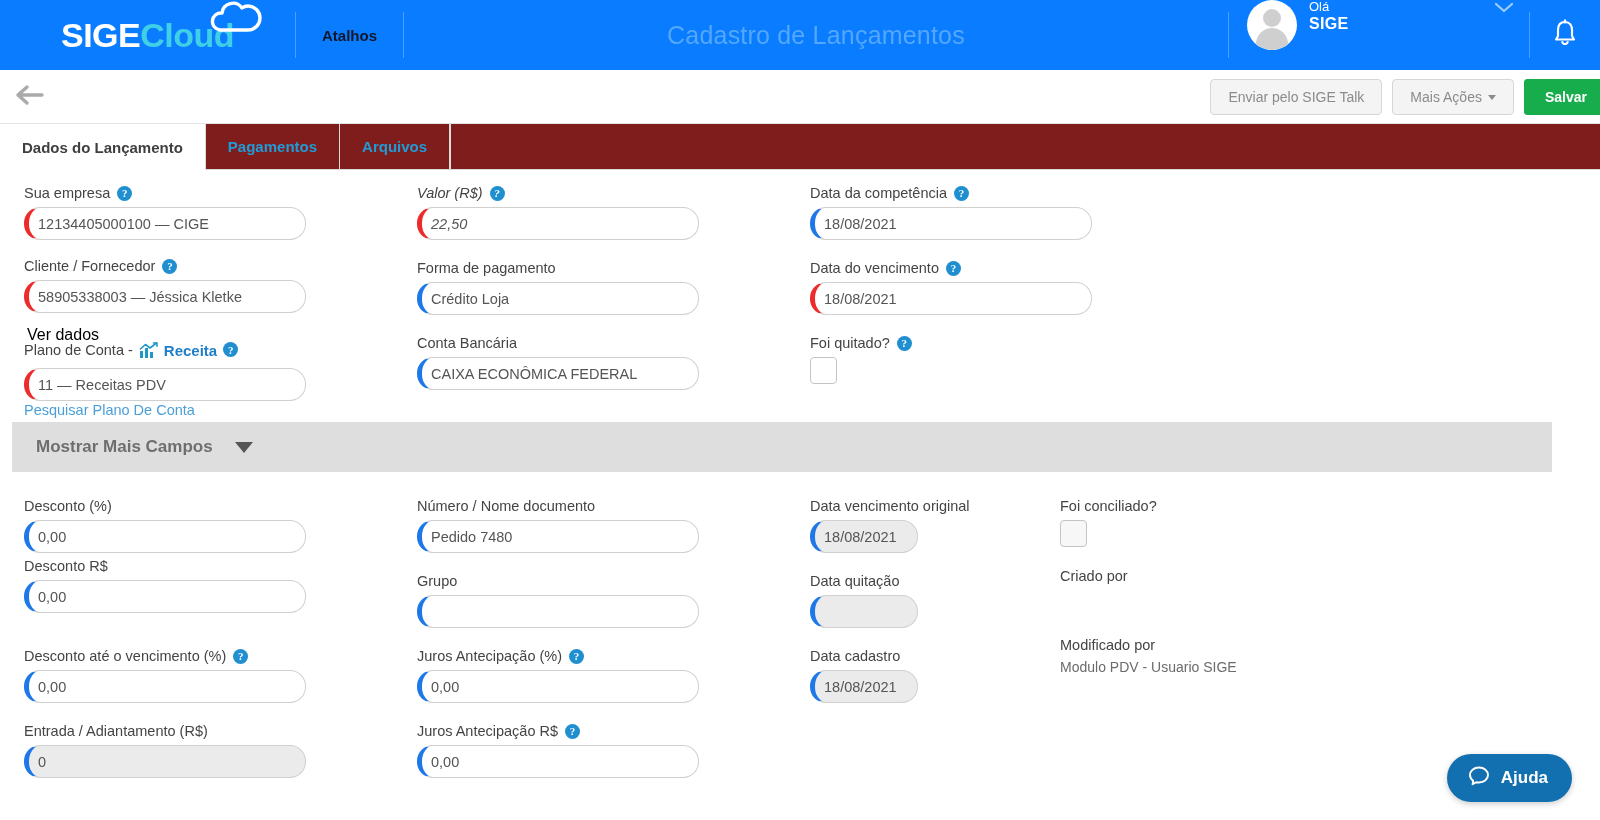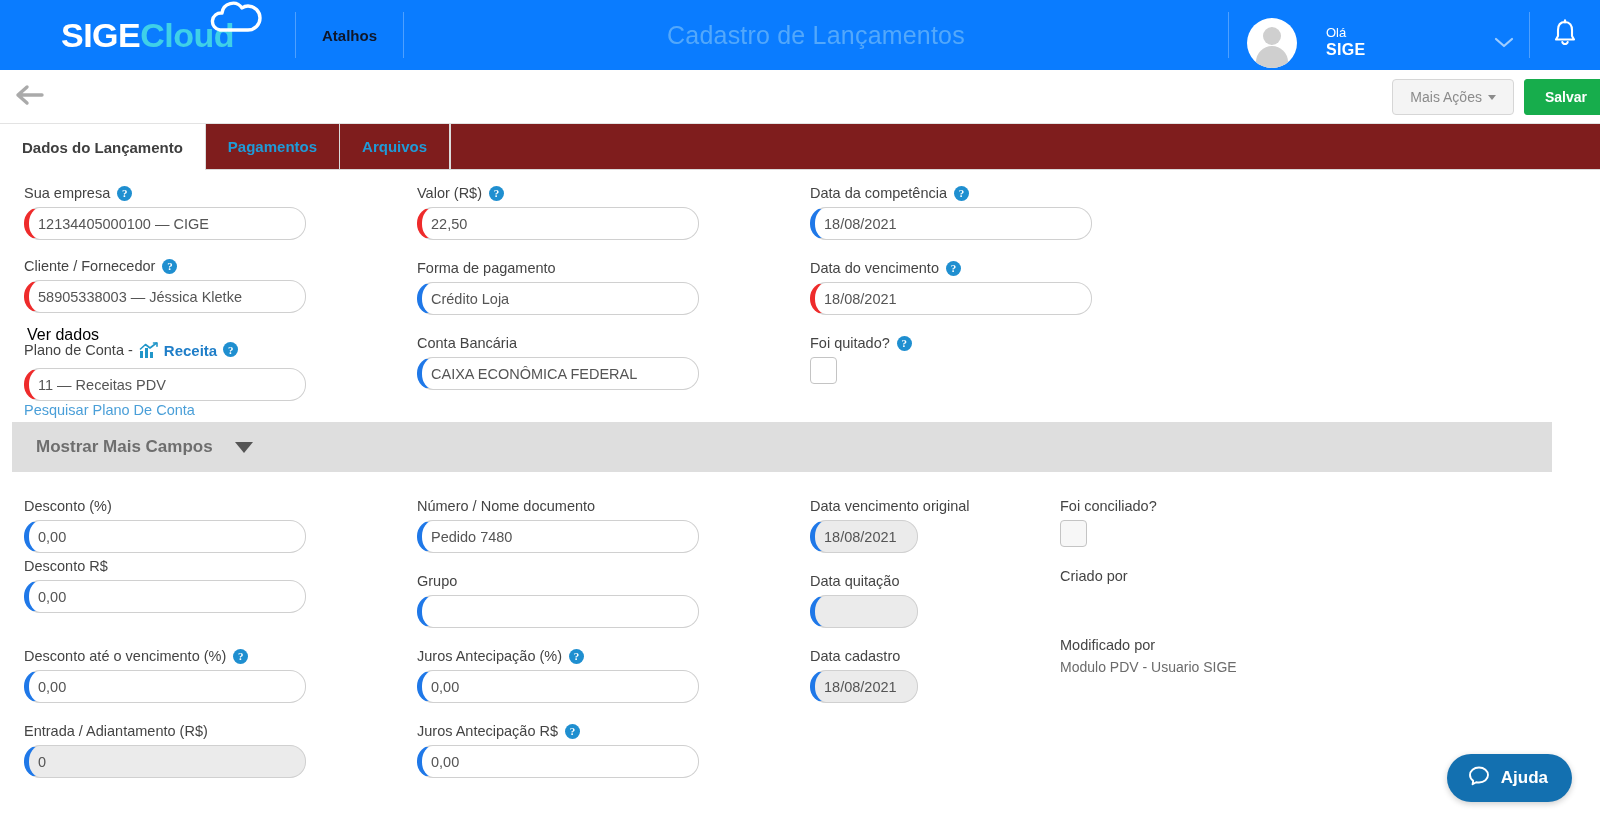--- a/index.html
+++ b/index.html
@@ -59,23 +59,23 @@
   }
   .page-title {
     flex: 1;
     display: flex; align-items: center; justify-content: center;
     color: #53a8fb;
     font-size: 25px;
     font-weight: 400;
     letter-spacing: 0.2px;
   }
   .user-area {
-    display: flex; align-items: center;
-    padding: 16px 14px 0 18px;
-    gap: 29px;
+    display: flex; align-items: flex-start;
+    padding: 0 14px 0 18px;
+    gap: 12px;
     cursor: pointer;
     min-width: 300px;
   }
   .avatar {
     width: 50px; height: 50px; border-radius: 50%;
     background: #ffffff;
     display: flex; align-items: flex-end; justify-content: center;
     overflow: hidden;
     flex: none;
   }
@@ -330,20 +330,21 @@
 
 <div class="toolbar">
   <div class="back-arrow">
     <span>
       <svg width="34" height="26" viewBox="0 0 34 26">
         <path d="M4 13 H28 M4 13 L13 5 M4 13 L13 21" fill="none" stroke="#aaaaaa" stroke-width="3.4" stroke-linecap="round" stroke-linejoin="round"></path>
       </svg>
     </span>
   </div>
   <div class="toolbar-right">
+    <div class="btn">Enviar pelo SIGE Talk</div>
     <div class="btn">
       <span>Mais Ações</span><i class="caret-sm"></i>
     </div>
     <div class="btn btn-save">Salvar</div>
   </div>
 </div>
 
 <div class="tabstrip">
   <div class="tab active">Dados do Lançamento</div>
   <div class="tab">Pagamentos</div>
@@ -386,21 +387,21 @@
           </svg>
         </span>
         <span class="receita-txt">Receita</span>
         <span class="help-icon">?</span>
       </div>
       <div class="input red" style="margin-top:6px;">11 — Receitas PDV</div>
     </div>
 
     <div class="field link link-lg" style="left:24px; top:233px;">Pesquisar Plano De Conta</div>
 
-    <div class="field" style="left:417px; top:15px;">
+    <div class="field" style="left:417px; top:15px;font-style:italic;">
       <div class="flabel">
           <span>Valor (R$)</span>
           <span class="help-icon">?</span>
         </div>
       <div class="input red">22,50</div>
     </div>
 
     <div class="field" style="left:417px; top:165px;">
       <div class="flabel">
           <span>Conta Bancária</span>

